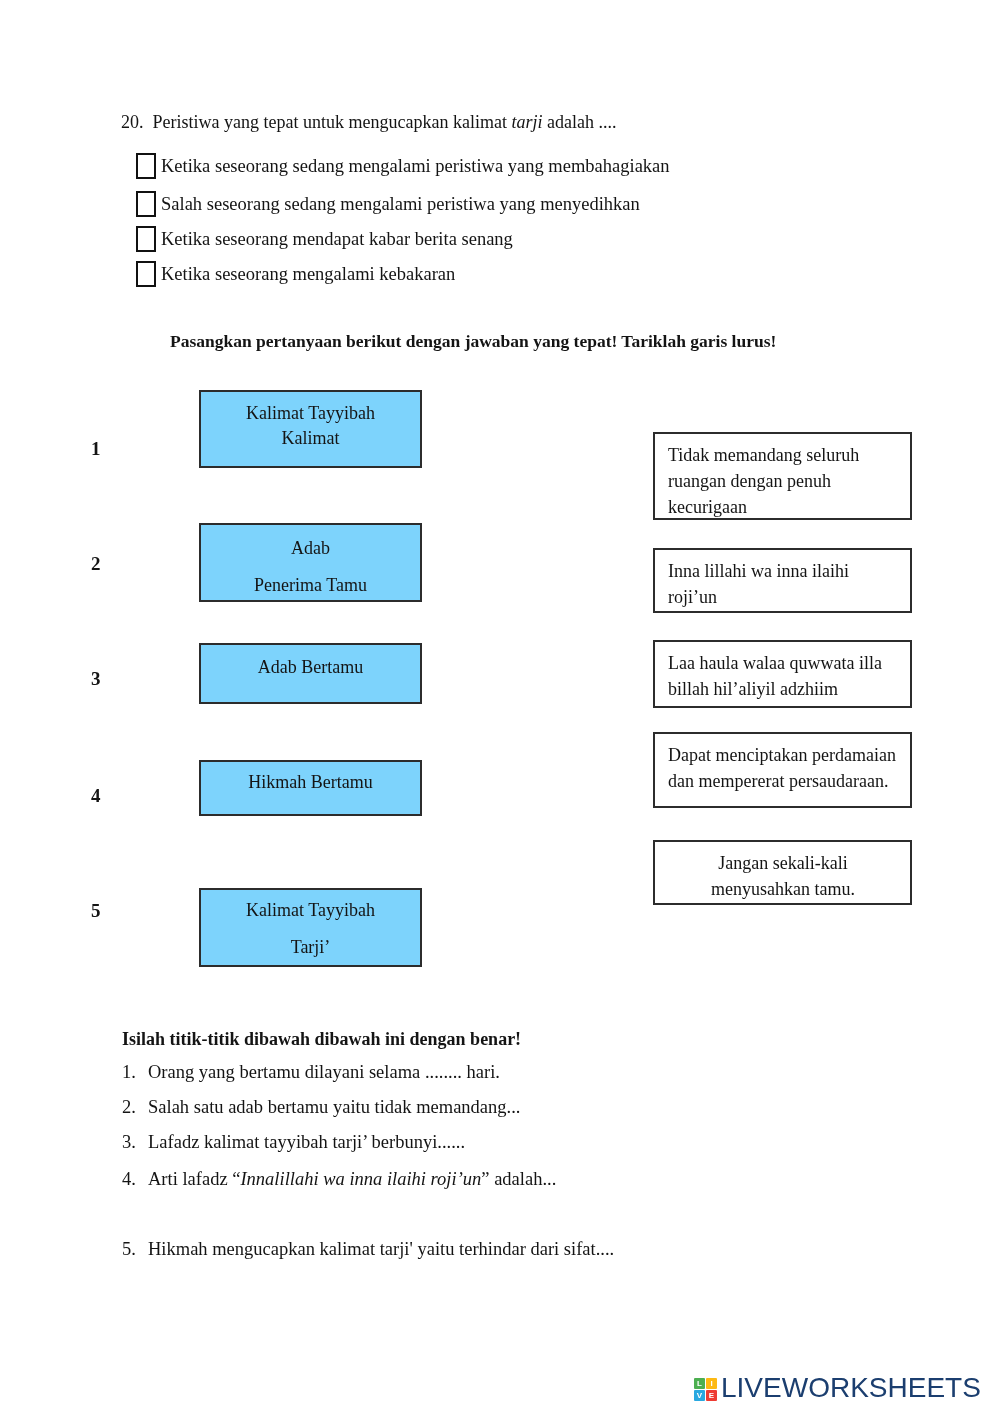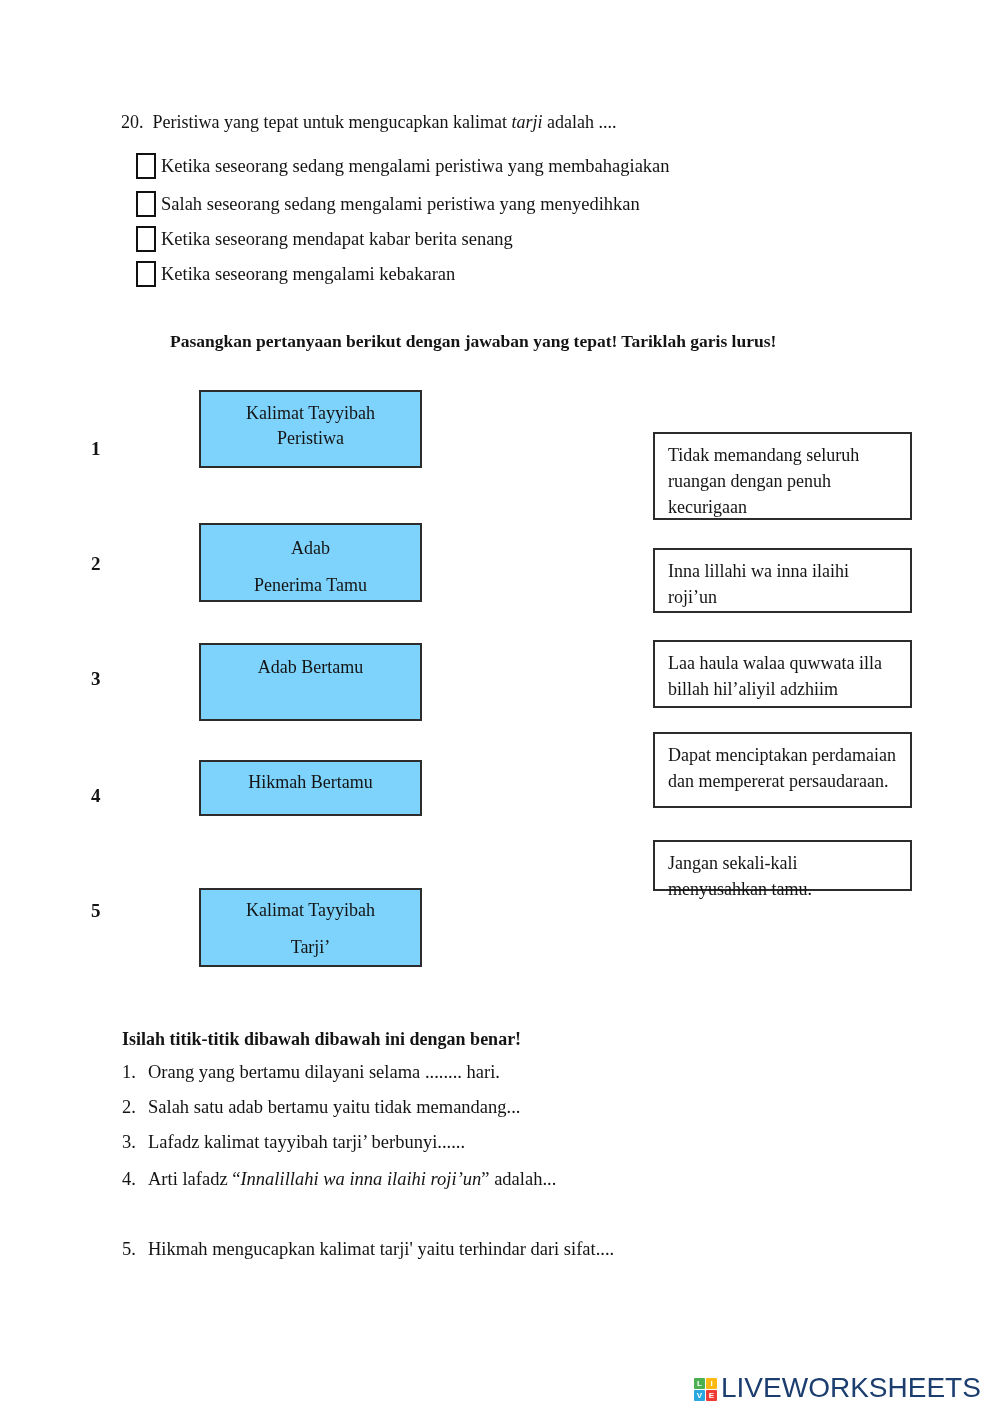--- a/index.html
+++ b/index.html
@@ -53,37 +53,37 @@
   .lbox{
     position:absolute;left:199px;width:223px;
     border:2px solid #2c2c2c;
     box-sizing:border-box;
     text-align:center;
     font-size:18px;line-height:25px;
     background:#7dd3fc;
   }
   .lb1{top:390px;height:78px;padding-top:9px;}
   .lb2{top:523px;height:79px;padding-top:11px;}
-  .lb3{top:643px;height:78px;padding-top:10px;}
+  .lb3{top:643px;height:61px;padding-top:10px;}
   .lb4{top:760px;height:56px;padding-top:8px;}
   .lb5{top:888px;height:79px;padding-top:8px;}
   .lb2 .l2,.lb5 .l2{margin-top:12px;}
   .rbox{
     position:absolute;left:653px;width:259px;
     border:2px solid #2c2c2c;
     box-sizing:border-box;
     font-size:18px;line-height:26px;
     padding:8px 12px 0 13px;
     background:#fff;
   }
   .rb1{top:432px;height:88px;}
   .rb2{top:548px;height:65px;}
   .rb3{top:640px;height:68px;}
   .rb4{top:732px;height:76px;}
-  .rb5{top:840px;height:51px;}
+  .rb5{top:840px;height:65px;text-align:center;}
   
   .fill-heading{
     position:absolute;left:122px;top:1013px;
     font-size:18px;font-weight:bold;white-space:nowrap;margin-top:16px;
   }
   .fi{
     position:absolute;left:122px;
     font-size:18.5px;white-space:nowrap;
   }
   .fi .n{display:inline-block;min-width:17px;margin-right:9px;}
@@ -148,21 +148,21 @@
   <div class="match-instruction">Pasangkan pertanyaan berikut dengan jawaban yang tepat! Tariklah garis lurus!</div>
 
   <div class="mnum mnum1">1</div>
   <div class="mnum mnum2">2</div>
   <div class="mnum mnum3">3</div>
   <div class="mnum mnum4">4</div>
   <div class="mnum mnum5">5</div>
 
   <div class="lbox lb1">
     <div class="l1">Kalimat Tayyibah</div>
-    <div class="l2">Peristiwa</div>
+    <div class="l2">Kalimat</div>
   </div>
   <div class="lbox lb2">
     <div class="l1">Adab</div>
     <div class="l2">Penerima Tamu</div>
   </div>
   <div class="lbox lb3">
     <div class="l1">Adab Bertamu</div>
     <div class="l2"></div>
   </div>
   <div class="lbox lb4">

